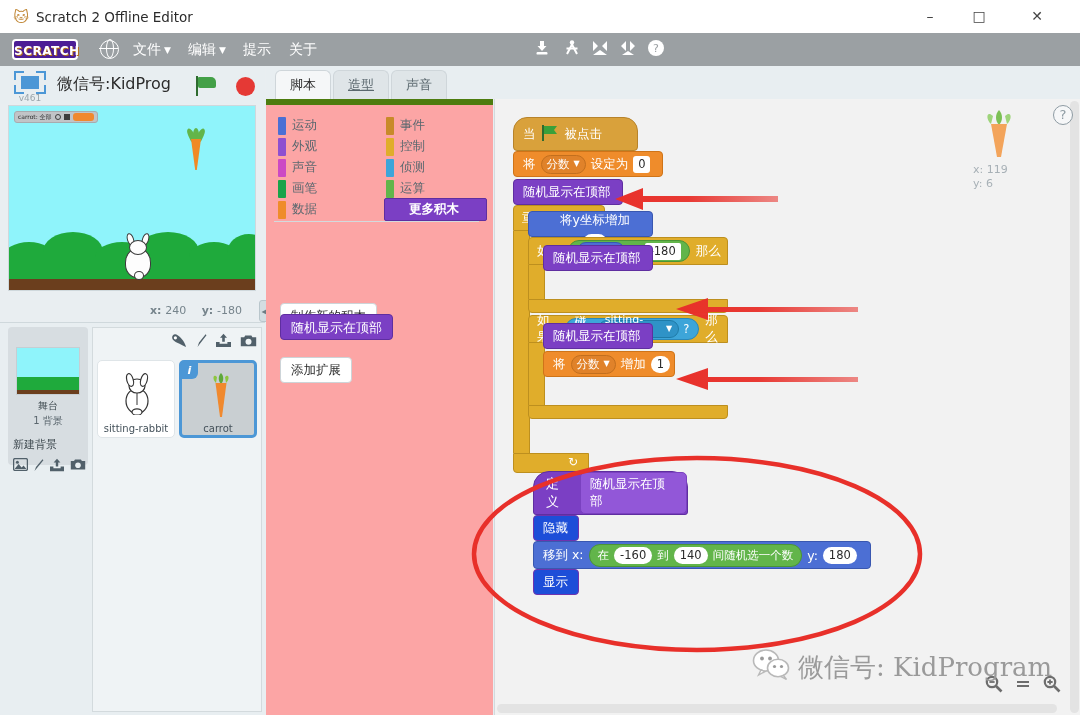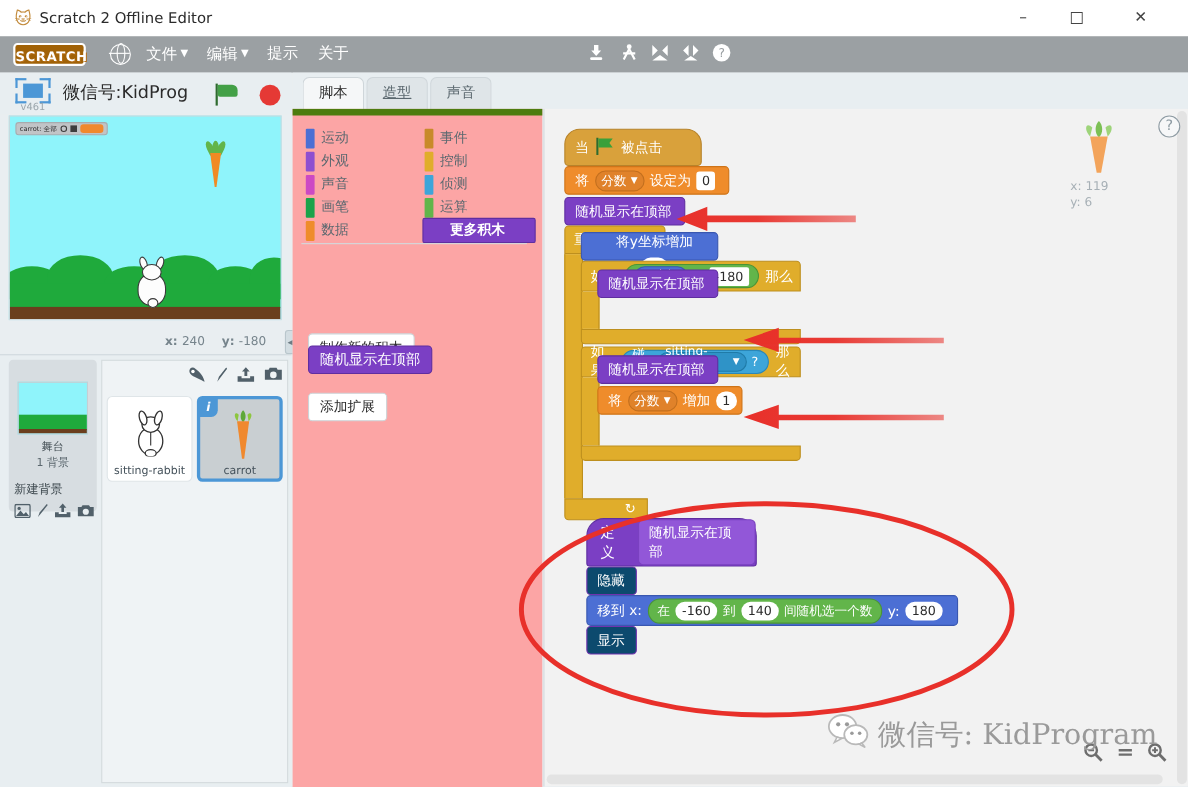--- a/index.html
+++ b/index.html
@@ -37,21 +37,21 @@
   .winbtn.close{right:20px;}
   .winbtn span{display:block;}
 
   
   .menubar{
     position:absolute;left:0;top:33px;width:1080px;height:33px;
     background:#9ba0a3;
   }
   .scratch-logo{
     position:absolute;left:12px;top:6px;width:66px;height:21px;
-    background:#a16207;border:2px solid #ffffff;border-radius:4px;
+    background:#4c1d95;border:2px solid #ffffff;border-radius:4px;
     color:#ffffff;font-size:12px;font-weight:bold;letter-spacing:0.5px;
     line-height:21px;text-align:center;
     text-shadow:1px 1px 0 #b6701a;
     box-sizing:border-box;
   }
   .globe-icon{
     position:absolute;left:100px;top:7px;width:19px;height:19px;
     border:1.6px solid #ffffff;border-radius:50%;box-sizing:border-box;
   }
   .globe-icon:before{
@@ -255,21 +255,21 @@
   .sprite-watermark{position:absolute;right:42px;top:8px;width:80px;text-align:center;}
   .wm-coords{font-size:11px;color:#a7b0b6;line-height:14px;text-align:left;padding-left:14px;}
 
   
   .blk{position:absolute;box-sizing:border-box;display:flex;align-items:center;
        color:#ffffff;font-size:12.5px;white-space:nowrap;border-radius:4px;}
   .blk.ev{background:#d9a13b;border:1px solid #b7832b;}
   .blk.data{background:#ef8c2b;border:1px solid #cf7418;}
   .blk.more{background:#7b3fc4;border:1px solid #5f2ea0;}
   .blk.motion{background:#4c6fd4;border:1px solid #3957b0;}
-  .blk.looks{background:#0c4a6e;border:1px solid #6f33ae;}
+  .blk.looks{background:#1d4ed8;border:1px solid #6f33ae;}
   .hat{
     border-radius:14px 14px 4px 4px;
   }
   .define-hat{
     background:#7b3fc4;border:1px solid #5f2ea0;border-radius:16px 16px 3px 3px;
   }
   .oval{border-radius:11px;padding:0 8px;display:inline-flex;align-items:center;height:18px;
         font-size:11.5px;line-height:18px;}
   .num-white{background:#ffffff;color:#2b2b2b;border-radius:9px;padding:0 6px;
         font-size:11.5px;height:17px;line-height:17px;display:inline-flex;align-items:center;}

